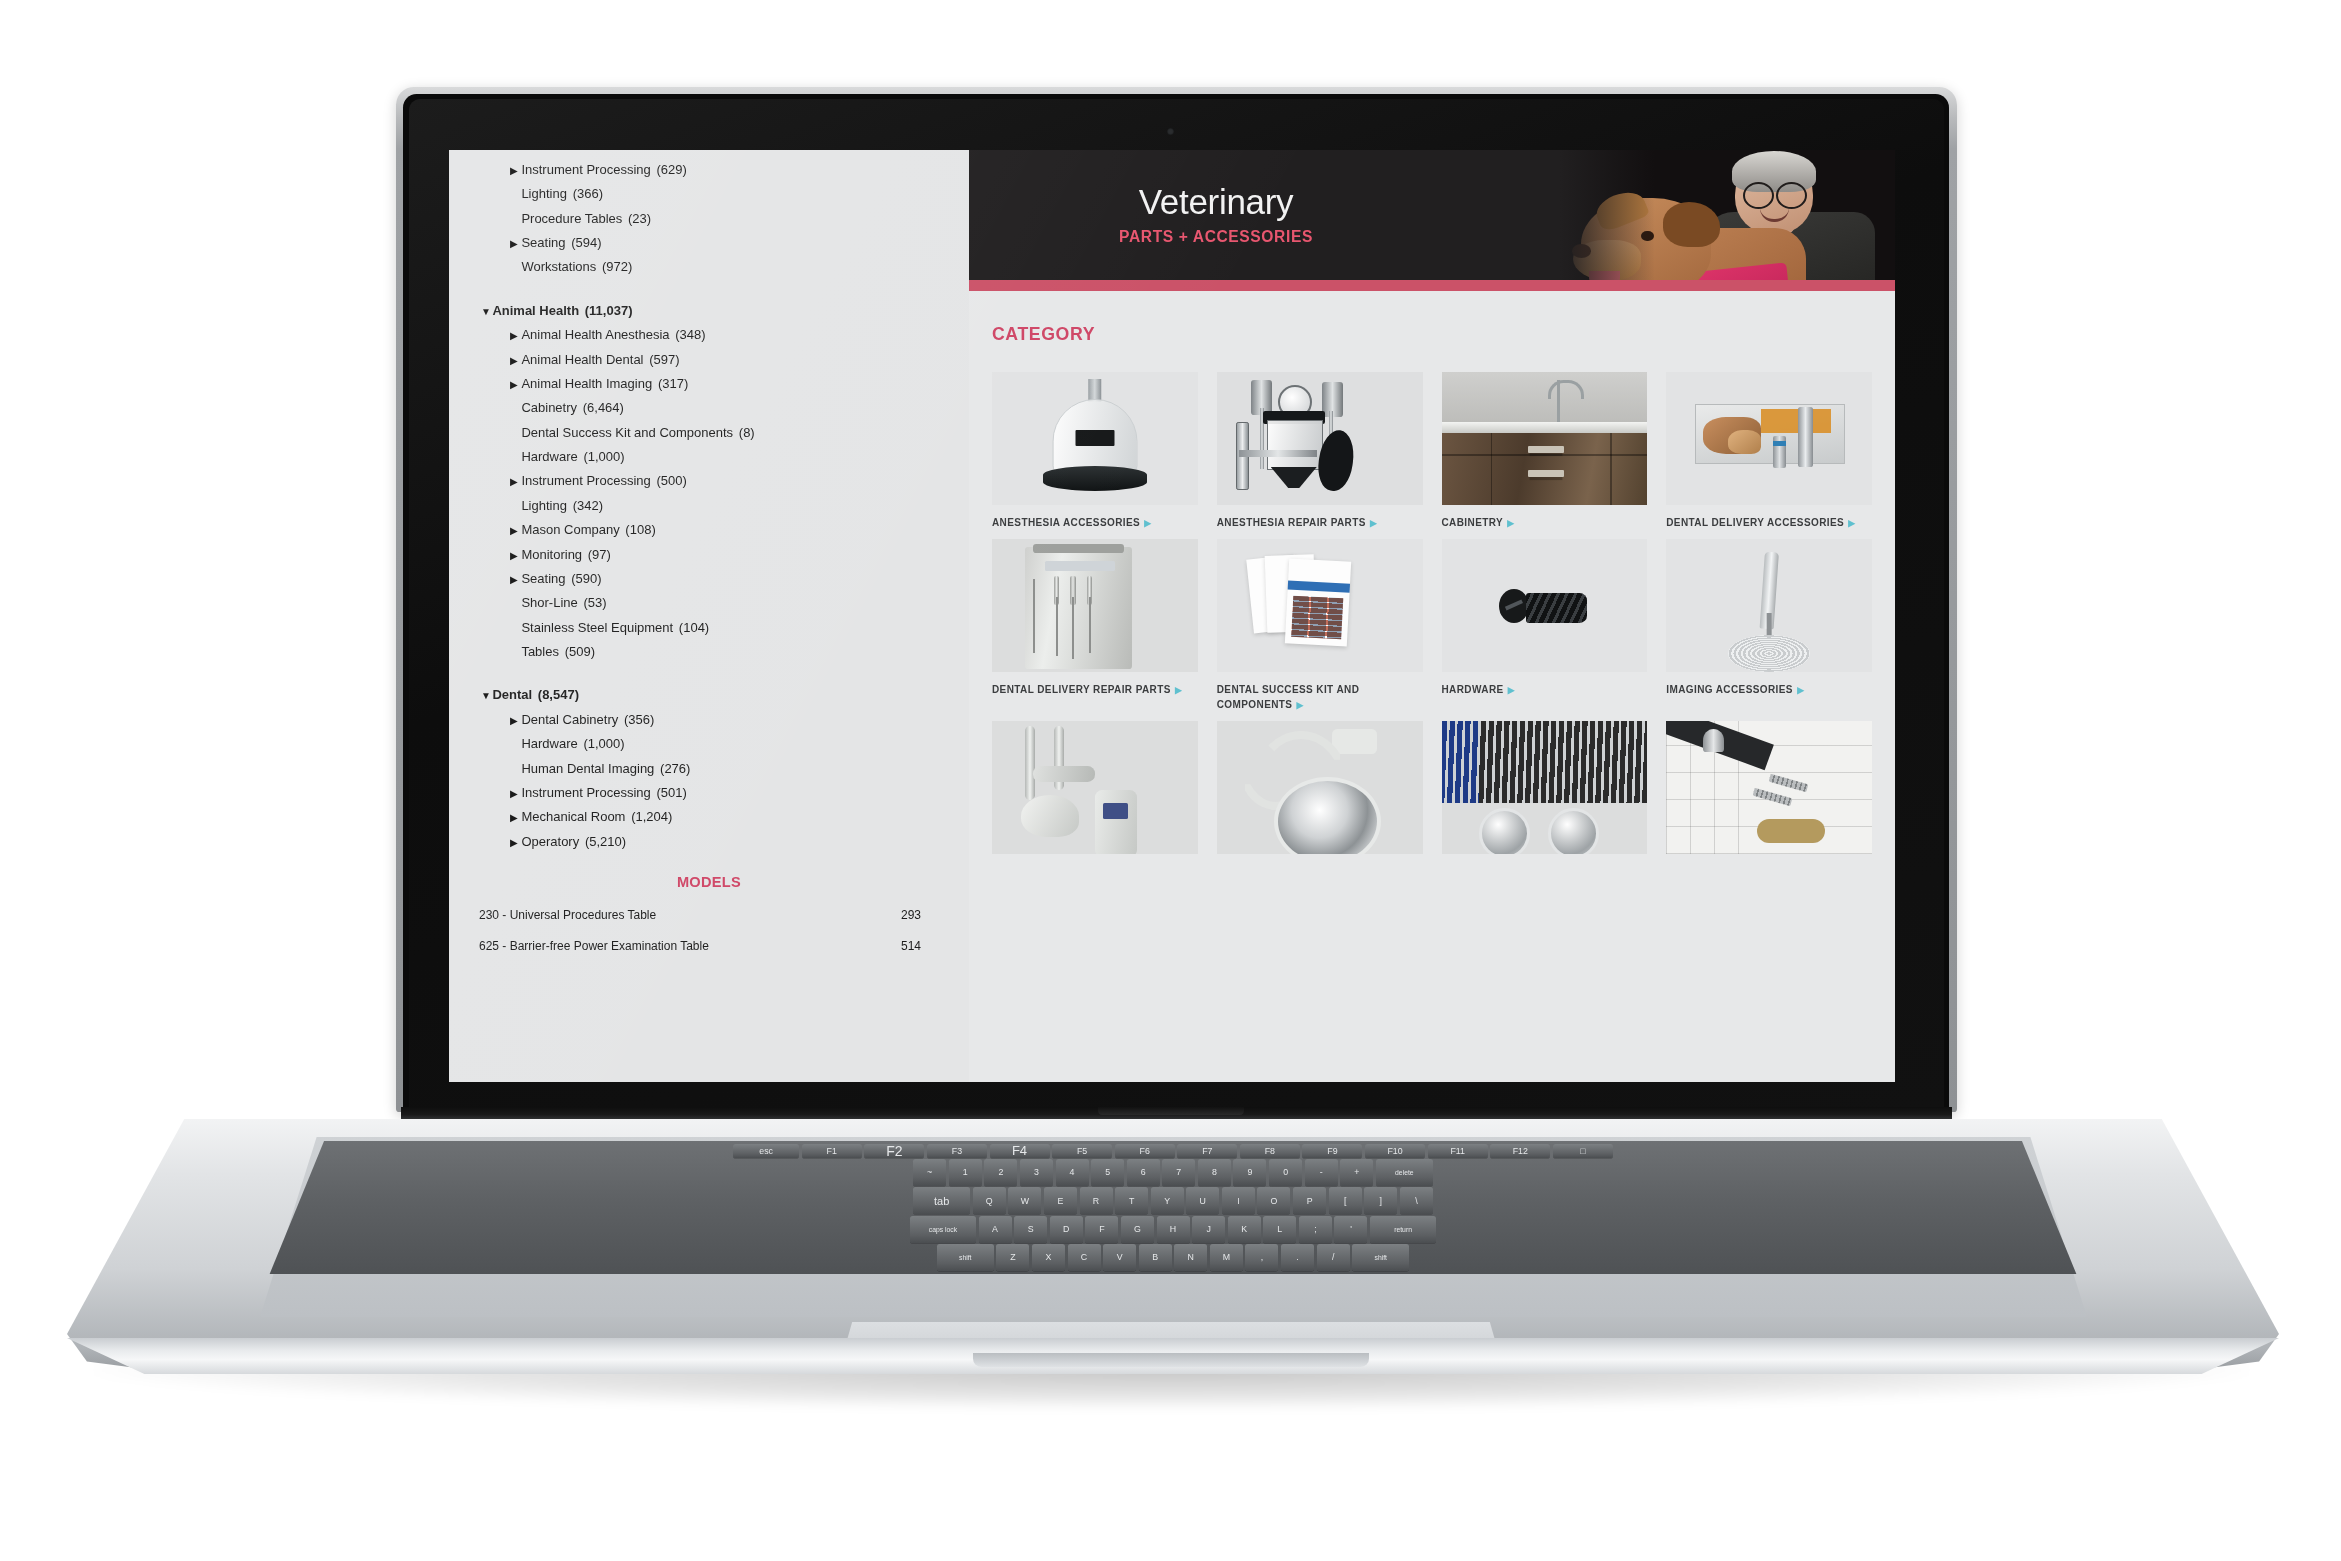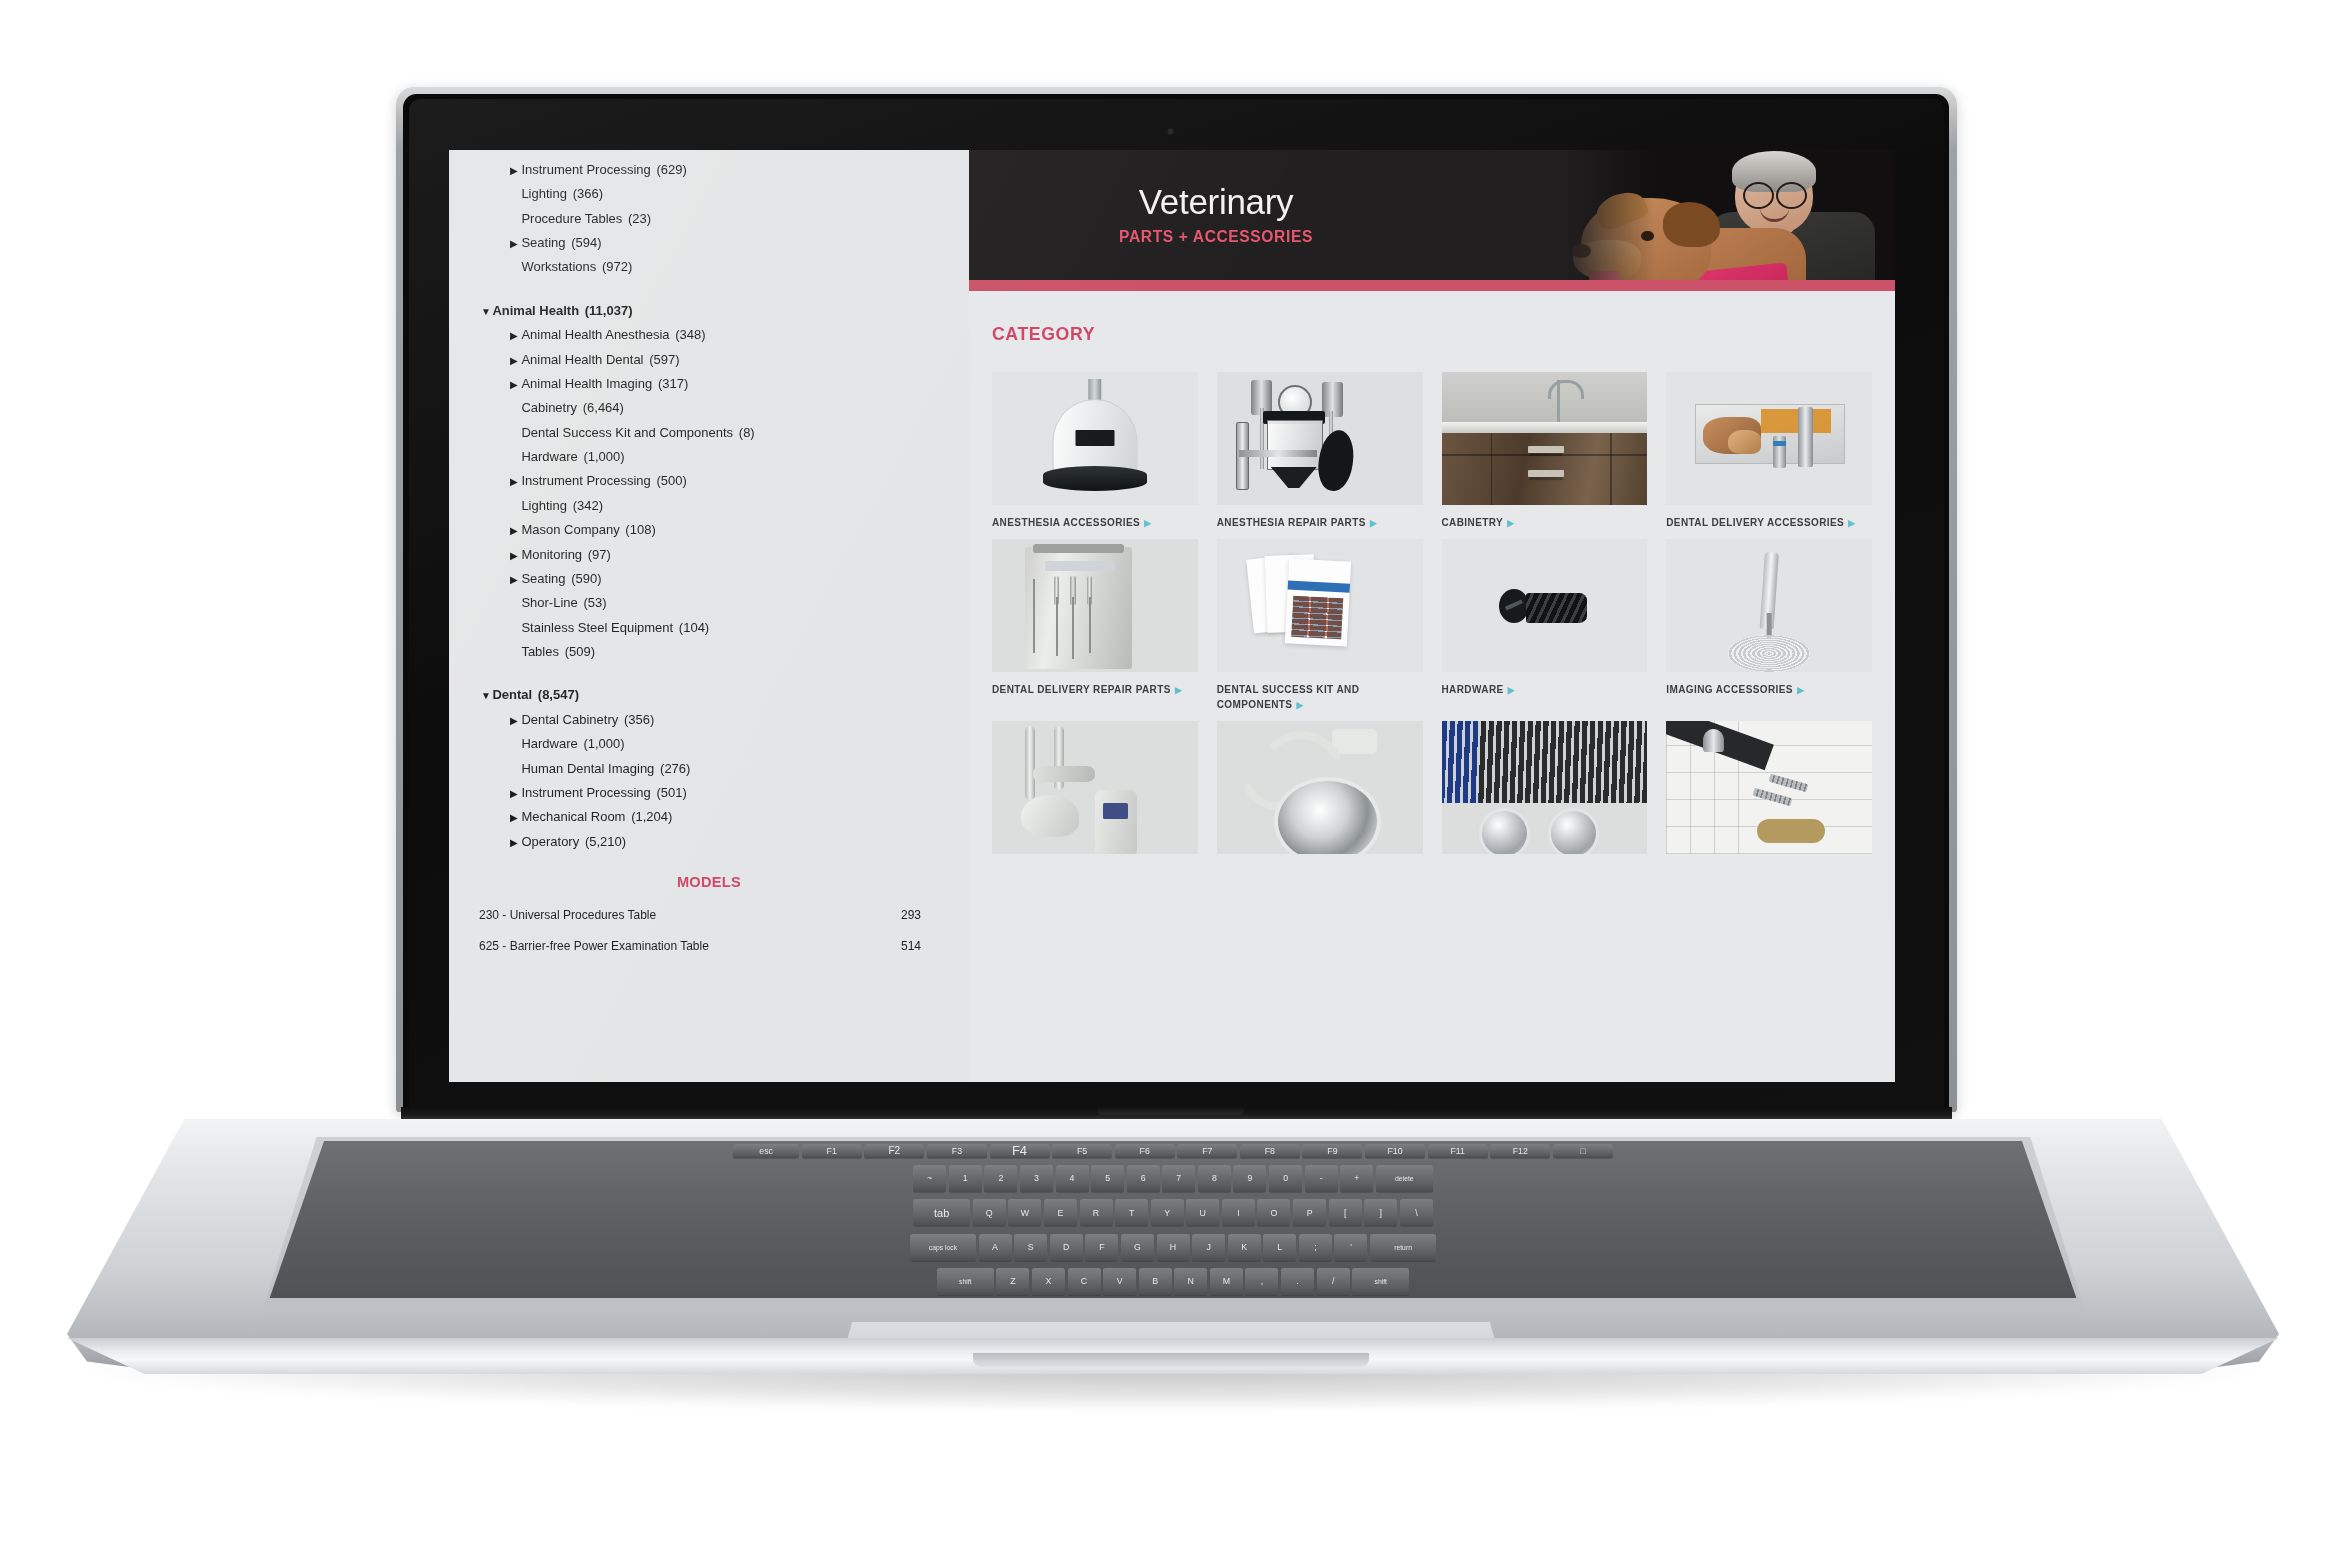--- a/index.html
+++ b/index.html
@@ -56,21 +56,21 @@
   }
   .base-notch{position:absolute;left:973px;top:1353px;width:396px;height:13.5px;
               background:linear-gradient(180deg,#b9bdc1,#dfe2e5);border-radius:0 0 8.3px 8.3px;}
   .keyboard-well{
     position:absolute;left:260px;top:1137px;width:1827px;height:180px;
     background:linear-gradient(180deg,#cfd2d5 0%,#bcc0c4 100%);
     clip-path:polygon(3.1% 0%, 96.9% 0%, 100% 100%, 0% 100%);
     border-radius:3.1px;
   }
   .keys{
-    position:absolute;left:266px;top:1141px;width:1814px;height:157px;
+    position:absolute;left:266px;top:1141px;width:1814px;height:133px;
     clip-path:polygon(3.2% 0%, 96.8% 0%, 99.8% 100%, .2% 100%);
     background:linear-gradient(180deg,#6e7174 0%,#5e6164 45%,#4f5255 100%);
     display:flex;flex-direction:column;justify-content:space-between;padding:3.1px 0;box-sizing:border-box;
     overflow:hidden;
   }
   .krow{display:flex;justify-content:center;gap:2.6px;align-items:center;}
   .key{background:linear-gradient(180deg,#7c8083 0%,#5d6063 70%,#4b4e51 100%);
        border-radius:2.6px;color:#e6e8ea;font-size:7.8px;display:flex;align-items:center;
        justify-content:center;box-shadow:0 0.5px 0.5px rgba(0,0,0,.35);}
   .trackpad{
@@ -650,21 +650,21 @@
   <div class="screen-gloss"></div>
 
   <div class="hinge"></div>
   <div class="notch"></div>
   <div class="base"></div>
   <div class="keyboard-well"></div>
   <div class="keys" id="keyboard">
       <div class="krow">
         <div class="key" style="width: 66px; height: 13.5px; font-size: 8.8px;">esc</div>
         <div class="key" style="width: 60px; height: 13.5px; font-size: 8.8px;">F1</div>
-        <div class="key" style="width: 60px; height: 13.5px; font-size: 10px;">F2</div>
+        <div class="key" style="width: 60px; height: 13.5px; font-size: 14px;">F2</div>
         <div class="key" style="width: 60px; height: 13.5px; font-size: 8.8px;">F3</div>
         <div class="key" style="width: 60px; height: 13.5px; font-size: 13px;">F4</div>
         <div class="key" style="width: 60px; height: 13.5px; font-size: 8.8px;">F5</div>
         <div class="key" style="width: 60px; height: 13.5px; font-size: 8.8px;">F6</div>
         <div class="key" style="width: 60px; height: 13.5px; font-size: 8.8px;">F7</div>
         <div class="key" style="width: 60px; height: 13.5px; font-size: 8.8px;">F8</div>
         <div class="key" style="width: 60px; height: 13.5px; font-size: 8.8px;">F9</div>
         <div class="key" style="width: 60px; height: 13.5px; font-size: 8.8px;">F10</div>
         <div class="key" style="width: 60px; height: 13.5px; font-size: 8.8px;">F11</div>
         <div class="key" style="width: 60px; height: 13.5px; font-size: 8.8px;">F12</div>

